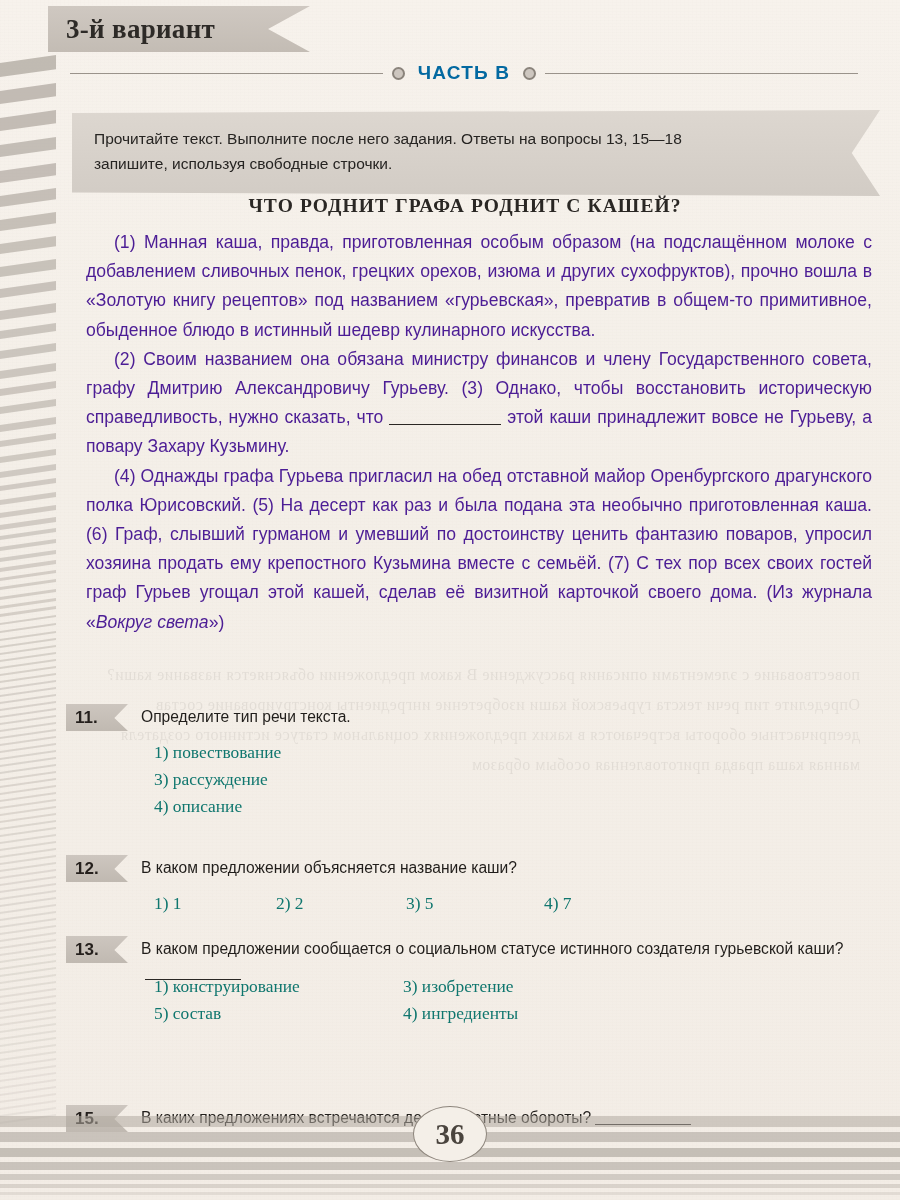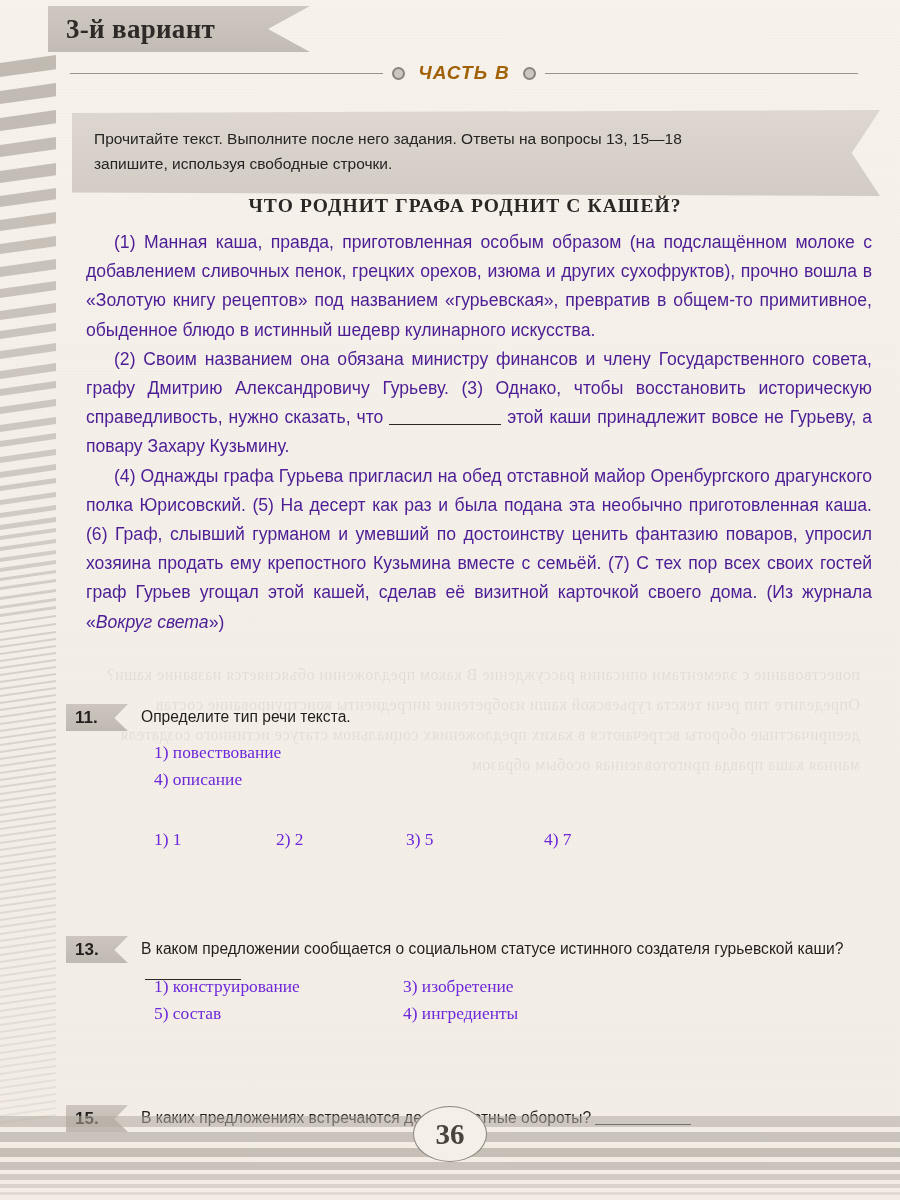--- a/index.html
+++ b/index.html
@@ -133,23 +133,22 @@
     width: 13px; height: 13px;
     border-radius: 50%;
     background: #cdc6bf;
     border: 2px solid #8a837b;
   }
   .part-rule .label {
     font-family: "Liberation Sans", sans-serif;
     font-weight: bold;
     font-size: 19px;
     letter-spacing: 1.2px;
-    color: #a16207;
+    color: #0369a1;
     padding: 0 4px;
-    font-style: italic;
   }
 
   
   .instr {
     position: absolute;
     left: 72px; top: 110px;
     width: 808px;
     background: linear-gradient(180deg,#ddd7d0 0%, #d2ccc5 100%);
     clip-path: polygon(0 3px, 100% 0, 96.5% 50%, 100% 100%, 0 96%);
     padding: 16px 70px 20px 22px;
@@ -231,21 +230,21 @@
     border-bottom: 1.5px solid #2a2724;
     vertical-align: -2px;
     margin-left: 4px;
   }
   .opts {
     margin-left: 88px;
     margin-top: 8px;
     font-family: "Liberation Serif", serif;
     font-size: 17.4px;
     line-height: 27px;
-    color: #6d28d9;
+    color: #0f766e;
   }
   .opts.cols { column-count: 2; column-gap: 28px; width: 470px; }
   .opts.inline { display: flex; gap: 10px; }
   .opts.inline span { display: inline-block; }
 </style>
 </head>
 <body>
 
 <div class="page"></div>
 <div class="page-noise"></div>
@@ -387,25 +386,32 @@
 
 <div class="q" style="top:667px">
   <div class="q-head">
     <div class="q-badge">
       <span>11.</span>
     </div>
     <div class="q-text">Определите тип речи текста.</div>
   </div>
   <div class="opts">
     <div>1) повествование</div>
+    <div>3) рассуждение</div>
     <div>4) описание</div>
   </div>
 </div>
 
 <div class="q" style="top:818px">
+  <div class="q-head">
+    <div class="q-badge">
+      <span>12.</span>
+    </div>
+    <div class="q-text">В каком предложении объясняется название каши?</div>
+  </div>
   <div class="opts inline">
     <span style="width:112px">1) 1</span>
     <span style="width:120px">2) 2</span>
     <span style="width:128px">3) 5</span>
     <span>4) 7</span>
   </div>
 </div>
 
 <div class="q" style="top:899px">
   <div class="q-head">

